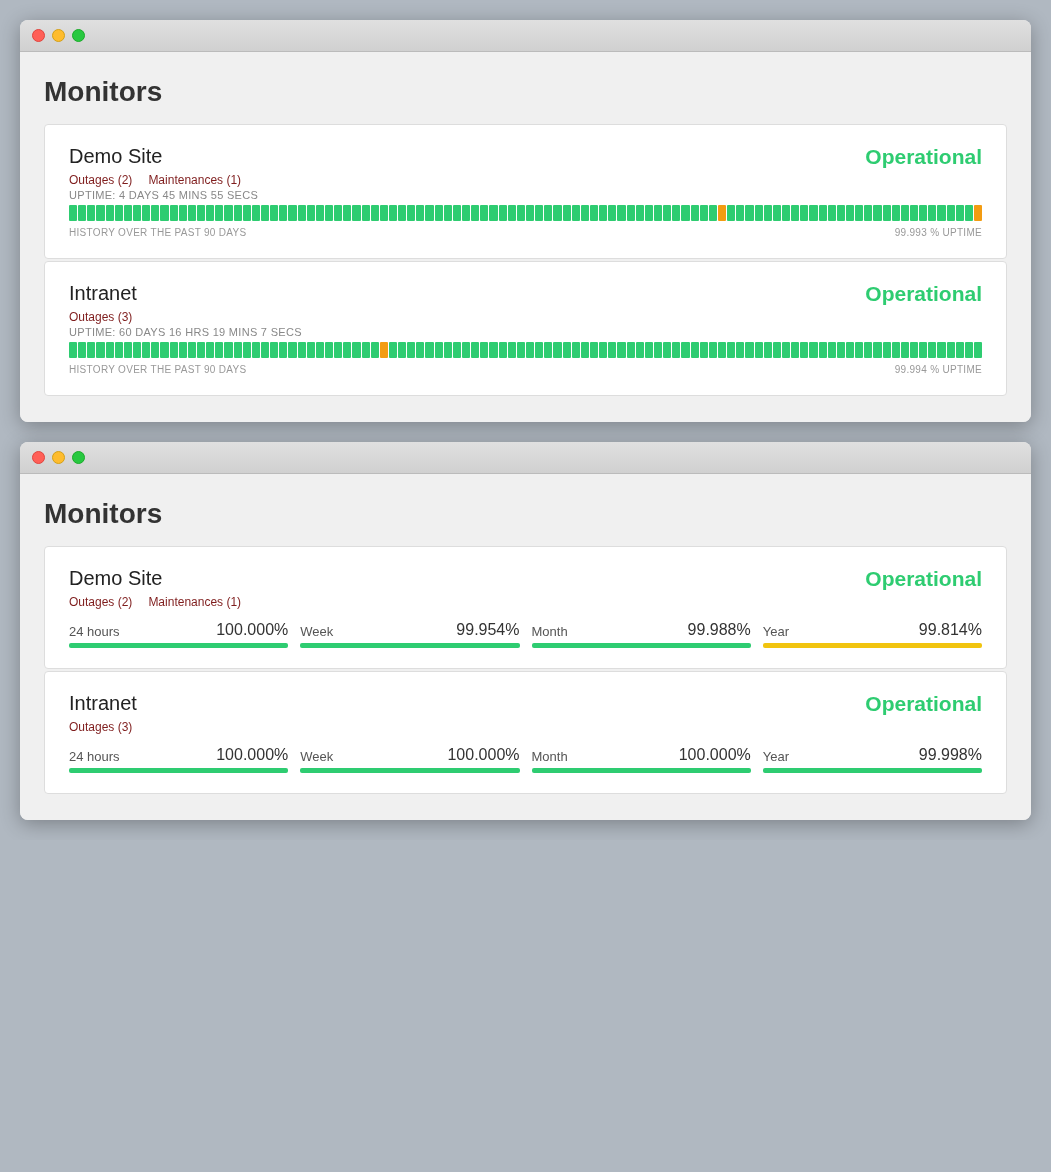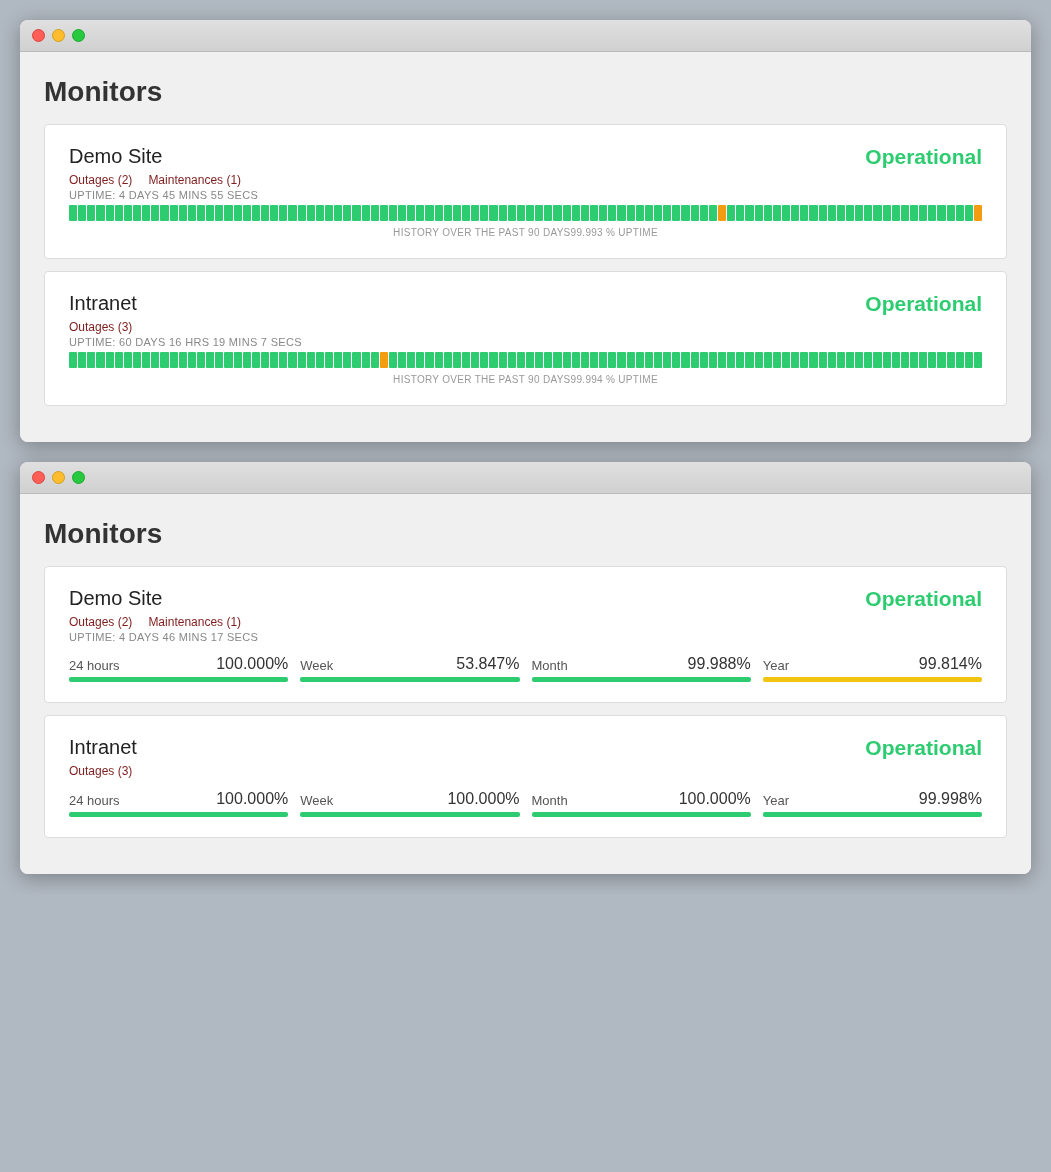--- a/index.html
+++ b/index.html
@@ -51,21 +51,21 @@
       color: #333;
       margin-bottom: 16px;
     }
 
     
     .monitor-card {
       background: #fff;
       border: 1px solid #ddd;
       border-radius: 4px;
       padding: 20px 24px;
-      margin-bottom: 12px;
+      margin-bottom: 2px;
     }
 
     .monitor-header {
       display: flex;
       justify-content: space-between;
       align-items: flex-start;
       margin-bottom: 4px;
     }
 
     .monitor-name {
@@ -113,21 +113,21 @@
     .bar-segment {
       flex: 1;
       border-radius: 1px;
     }
 
     .bar-green { background: #2ecc71; }
     .bar-orange { background: #f39c12; }
 
     .history-footer {
       display: flex;
-      justify-content: center;
+      justify-content: space-between;
       font-size: 10px;
       color: #999;
       text-transform: uppercase;
       letter-spacing: 0.3px;
     }
 
     
     .stats-row {
       display: grid;
       grid-template-columns: repeat(4, 1fr);
@@ -426,33 +426,32 @@
 
     <div class="monitor-card">
       <div class="monitor-header">
         <span class="monitor-name">Demo Site</span>
         <span class="status-operational">Operational</span>
       </div>
       <div class="monitor-meta">
         <span class="meta-item">Outages (2)</span>
         <span class="meta-item">Maintenances (1)</span>
       </div>
-      <div class="uptime-label">UPTIME: 4 DAYS 46 MINS 17 SECS</div>
       <div class="stats-row">
         <div class="stat-item">
           <div class="stat-header">
             <span class="stat-period">24 hours</span>
             <span class="stat-value">100.000%</span>
           </div>
           <div class="stat-bar stat-bar-green"></div>
         </div>
         <div class="stat-item">
           <div class="stat-header">
             <span class="stat-period">Week</span>
-            <span class="stat-value">53.847%</span>
+            <span class="stat-value">99.954%</span>
           </div>
           <div class="stat-bar stat-bar-green"></div>
         </div>
         <div class="stat-item">
           <div class="stat-header">
             <span class="stat-period">Month</span>
             <span class="stat-value">99.988%</span>
           </div>
           <div class="stat-bar stat-bar-green"></div>
         </div>

